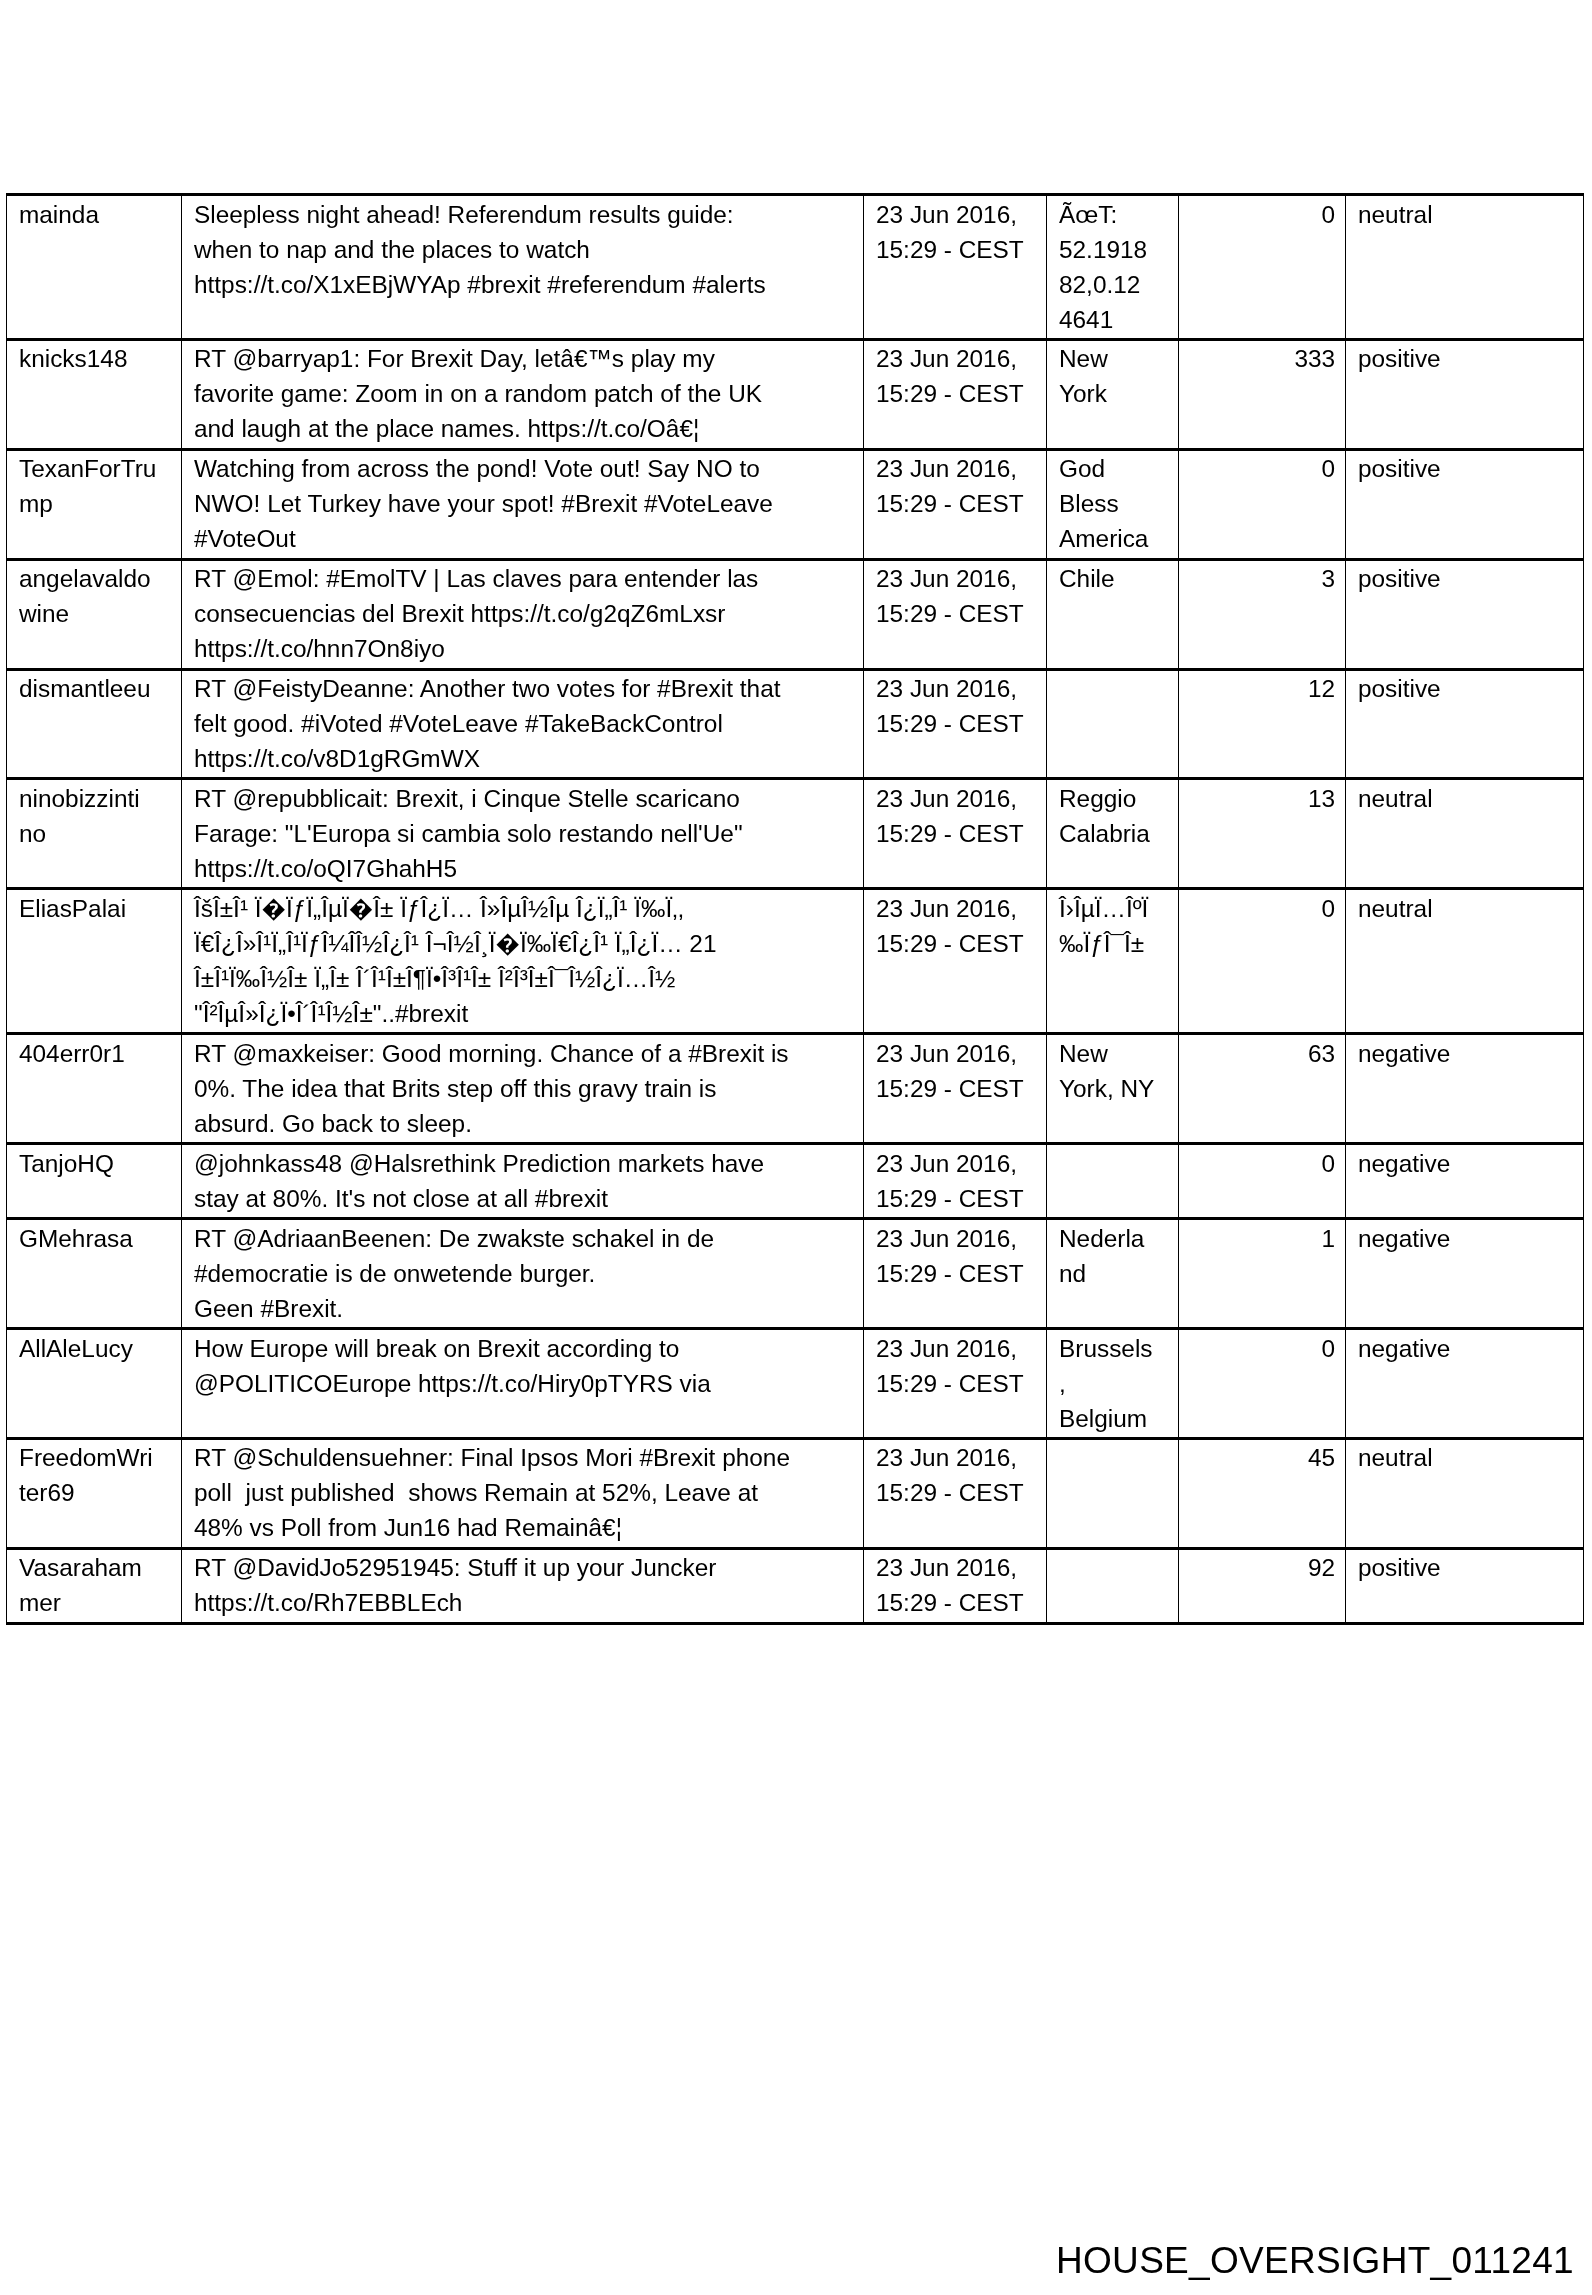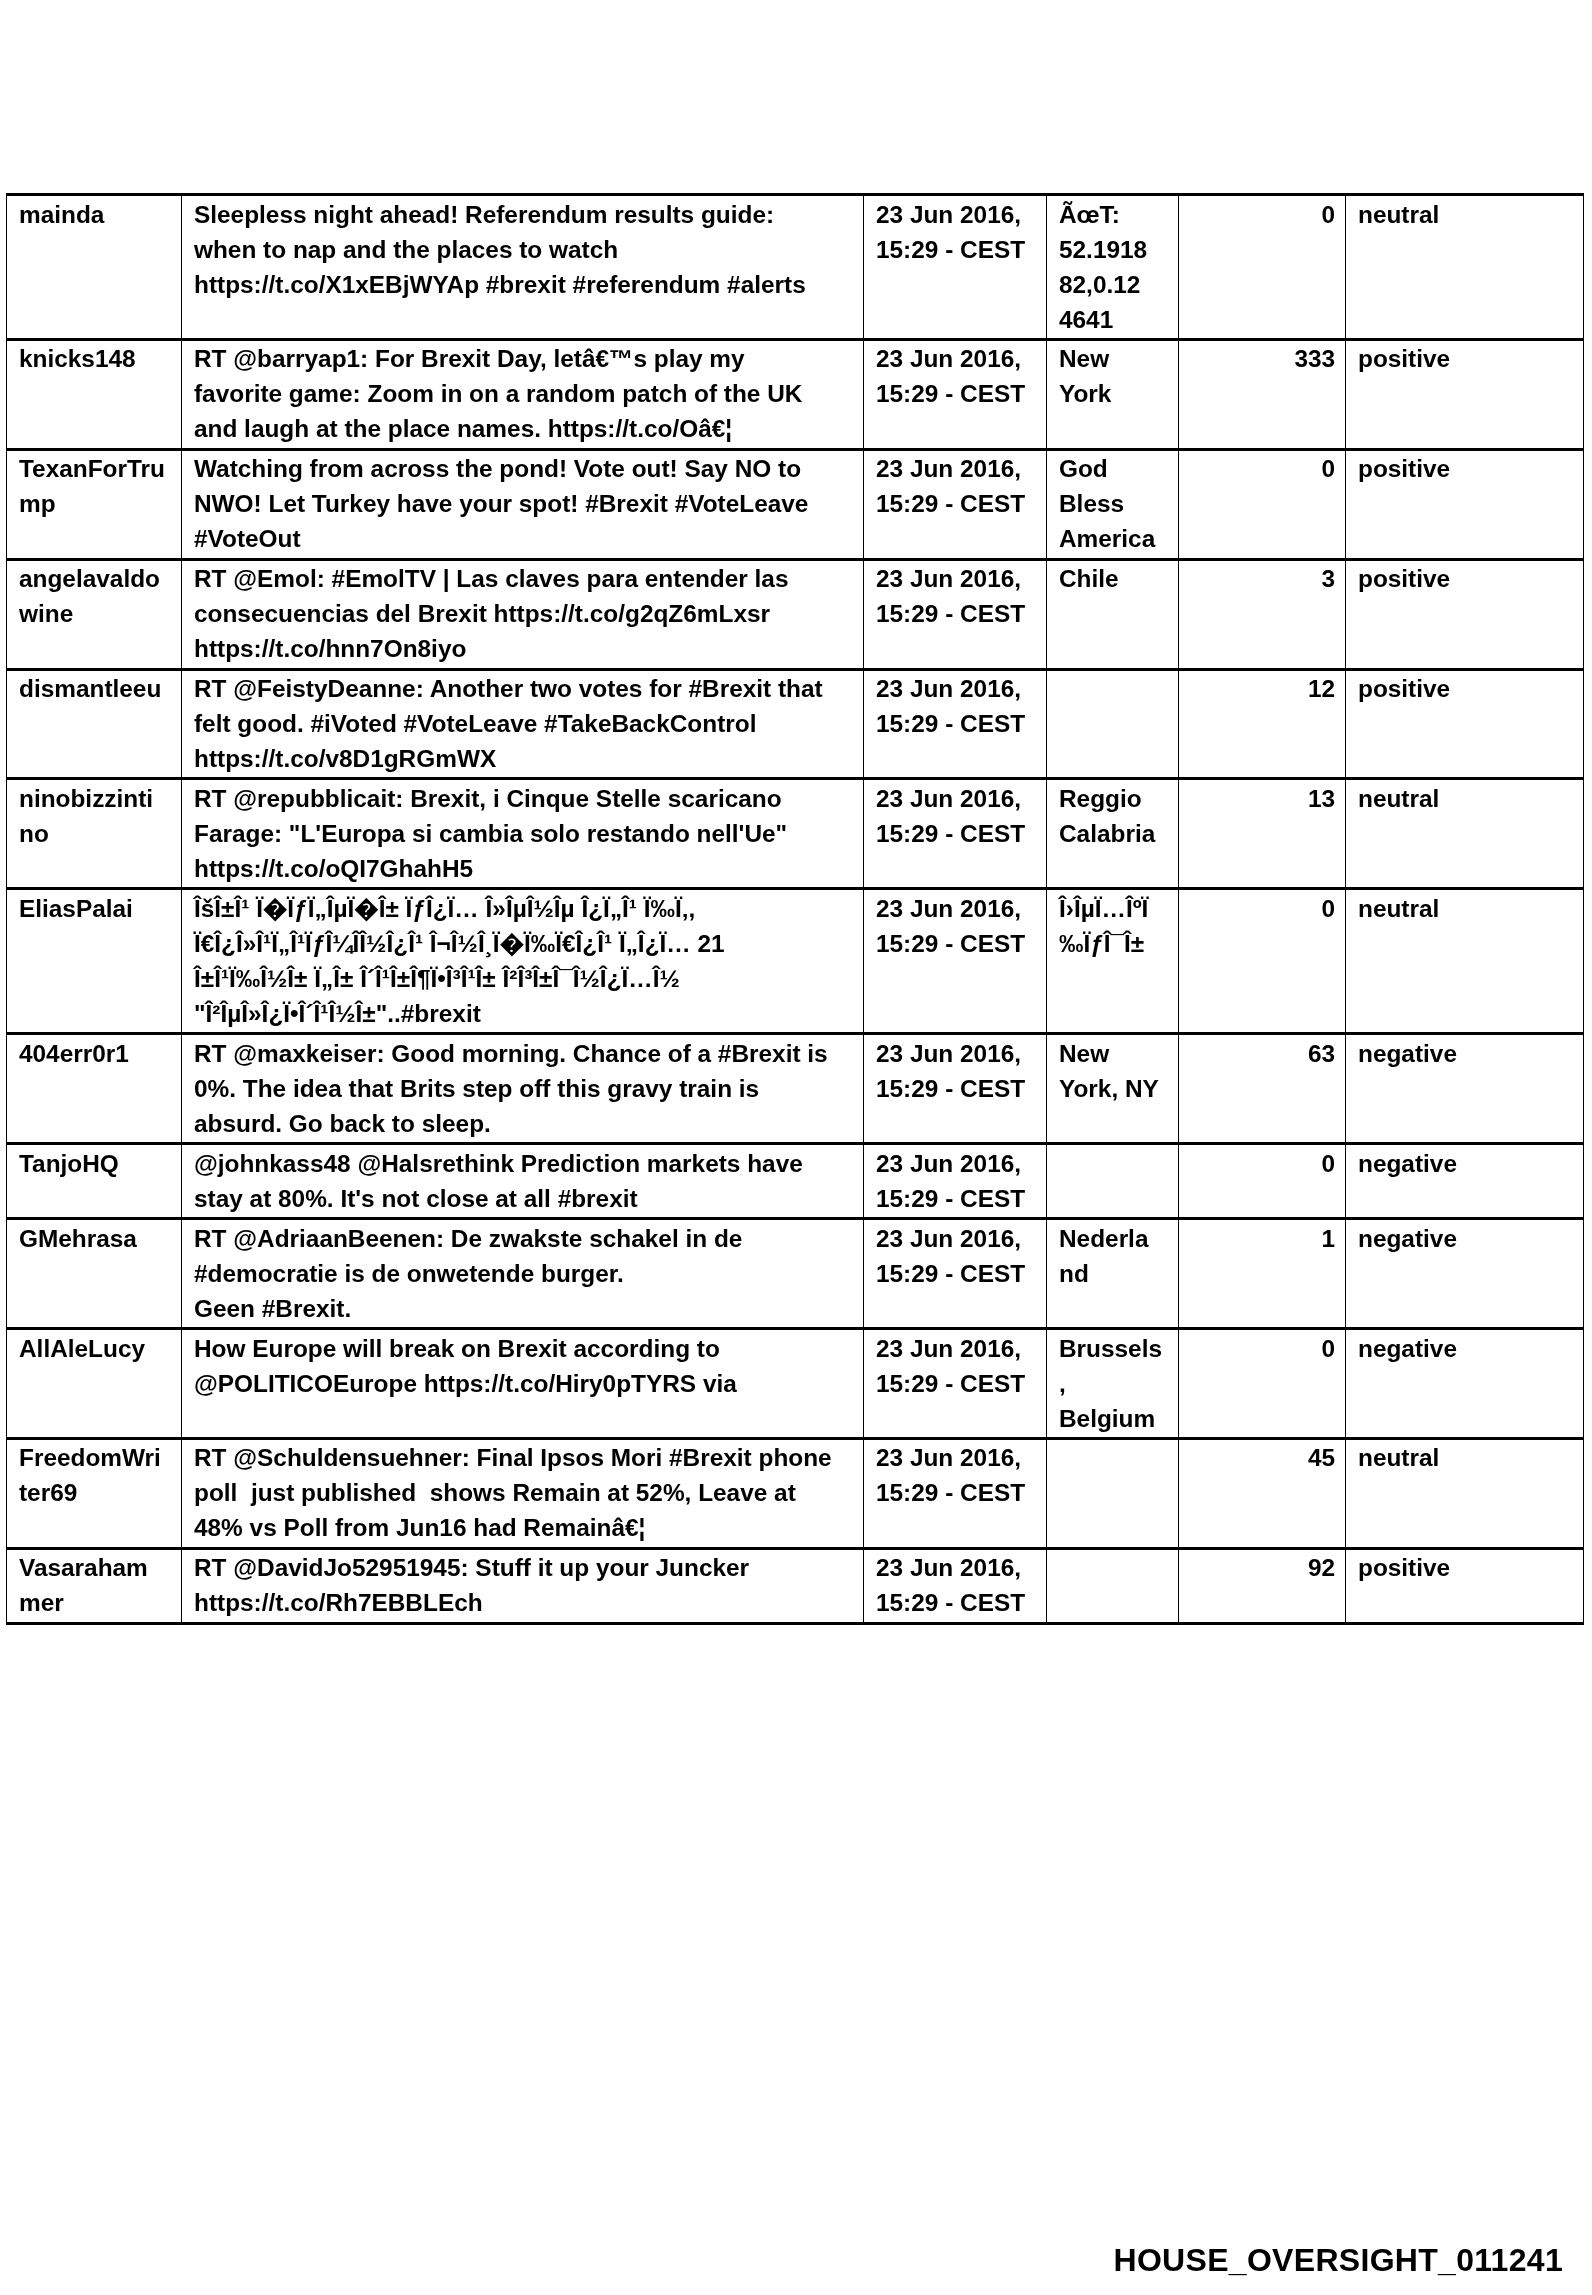--- a/index.html
+++ b/index.html
@@ -14,21 +14,20 @@
     font-family: "Liberation Sans", sans-serif;
     color: #000000;
   }
   .page {
     position: absolute;
     left: 0; top: 0;
     width: 1592px;
     height: 2295px;
     background: #ffffff;
     overflow: hidden;
-    font-weight: bold;
   }
   table.tweets {
     position: absolute;
     left: 6.4px;
     top: 193px;
     width: 1577px;
     border-collapse: collapse;
     table-layout: fixed;
   }
   table.tweets td {
@@ -44,22 +43,22 @@
     overflow-wrap: break-word;
     word-break: normal;
   }
   table.tweets td.c-count {
     text-align: right;
     padding-right: 10.3px;
   }
   .footer-id {
     position: absolute;
     top: 2244px;
-    right: 29px;
-    font-size: 32px;
+    right: 18px;
+    font-size: 37px;
     line-height: 33px;
     letter-spacing: 0.3px;
     white-space: nowrap;
   }
 </style>
 </head>
 <body>
 
 <div class="page">
 

